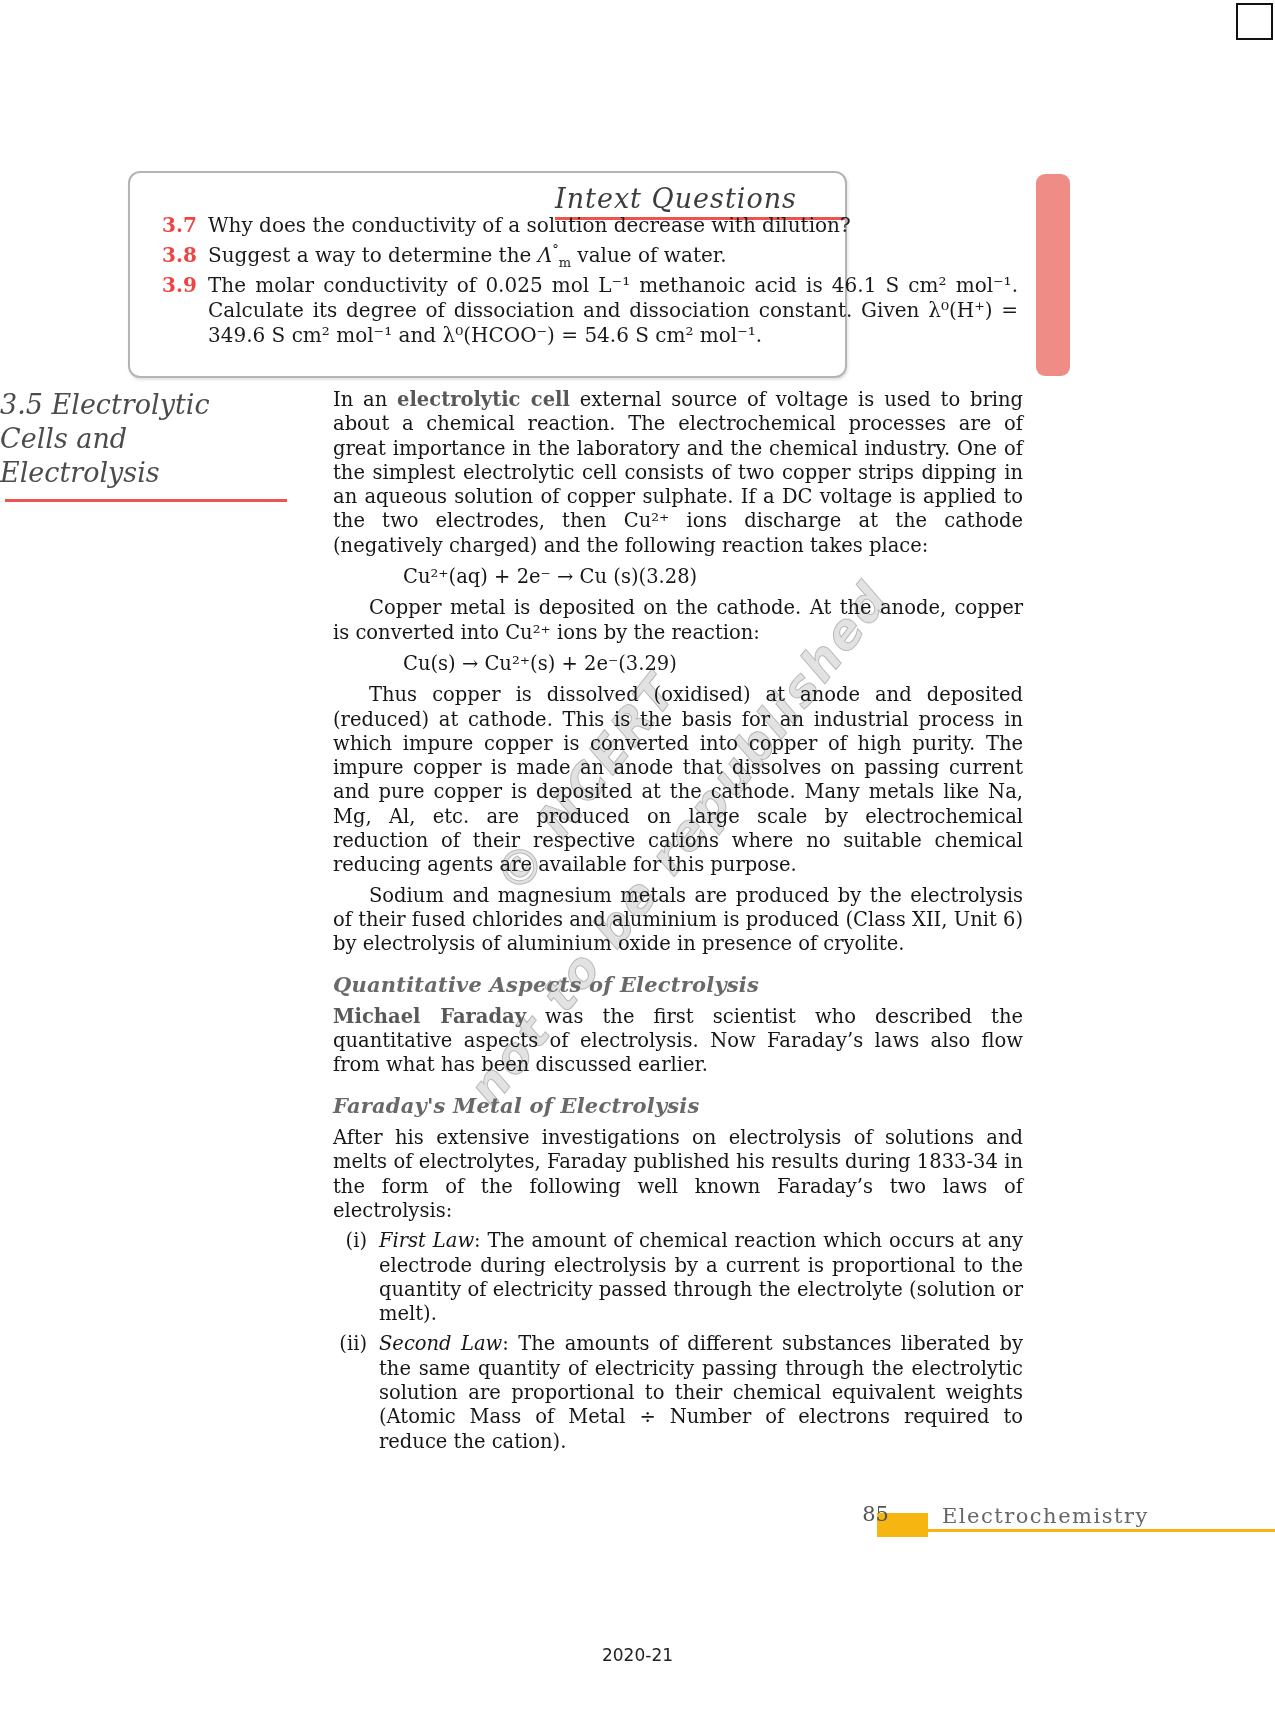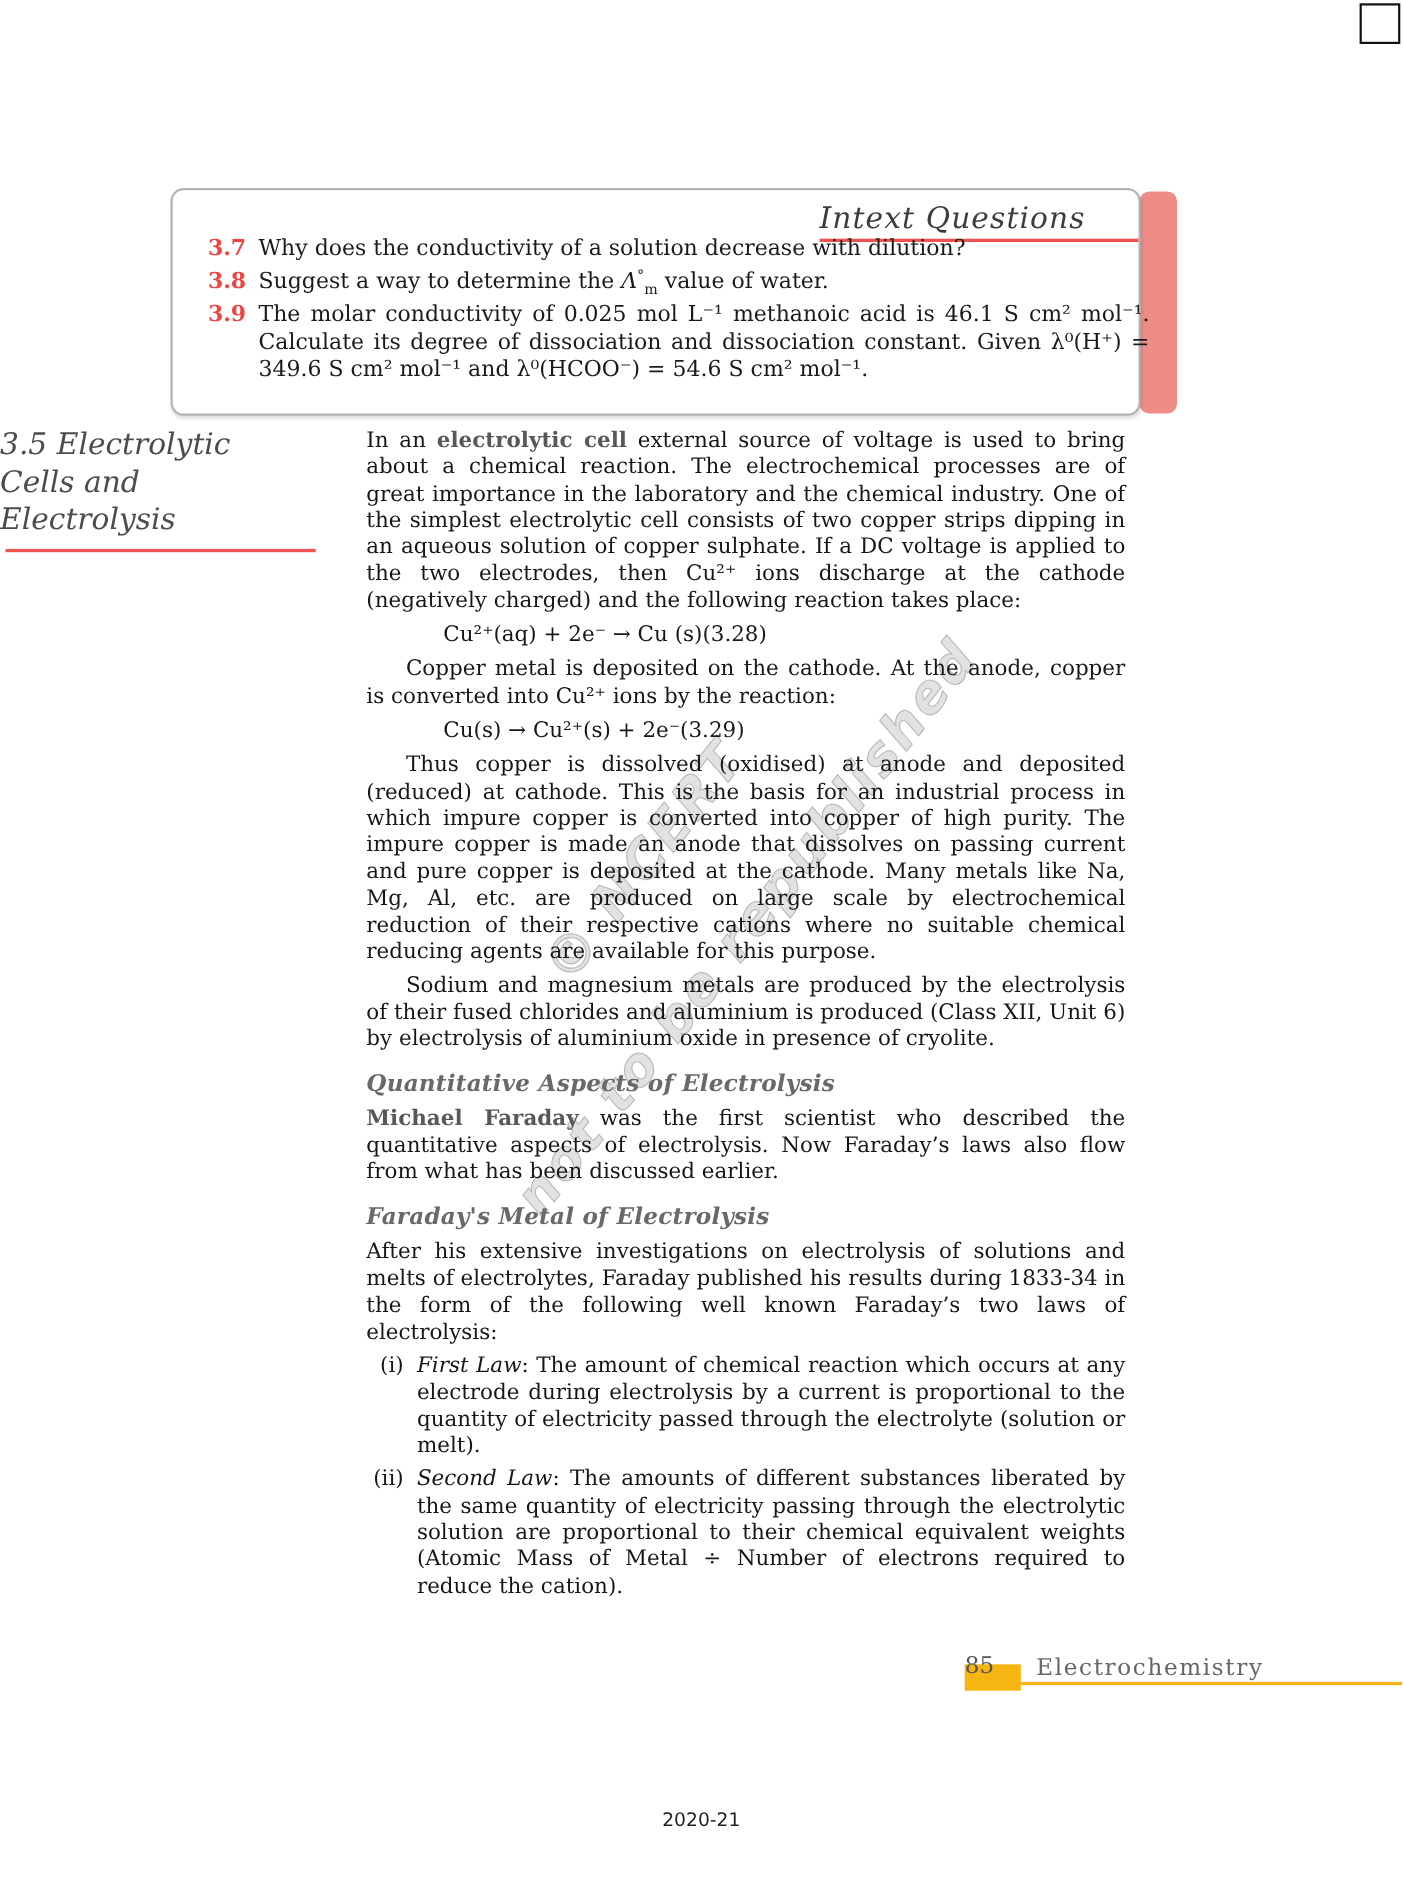--- a/index.html
+++ b/index.html
@@ -13,25 +13,24 @@
     position:absolute; top:3px; right:2px; width:33px; height:33px;
     border:2px solid #111; background:#fff;
   }
 
   
   .intext-bar {
     position:absolute; left:1036px; top:174px; width:34px; height:202px;
     background:#f08c86; border-radius:9px;
   }
   .intext-box {
-    position:absolute; left:128px; top:171px; width:882px; height:207px;
+    position:absolute; left:128px; top:171px; width:719px; height:207px;
     background:#fff; border:2px solid #b4b4b4; border-radius:12px;
     box-shadow:1px 2px 3px rgba(0,0,0,0.12);
     box-sizing:border-box;
-    margin-left:27px;
   }
   .intext-title-wrap {
     position:absolute; top:10px; right:0px; width:290px;
     border-bottom:3px solid #ee5350; padding-bottom:3px;
   }
   .intext-title {
     font-style:italic; font-size:27px; color:#3d3d3d; letter-spacing:1px;
   }
   .questions { position:absolute; left:32px; top:40px; width:856px; }
   .question { display:flex; margin-bottom:5px; font-size:20px; line-height:25px; }
@@ -84,21 +83,21 @@
   .law { position:relative; padding-left:46px; margin-top:6px; text-align:justify; }
   .law-marker { position:absolute; left:0; top:0; width:34px; text-align:right; }
   .law-title { font-style:italic; }
 
   
   .page-num-box {
     position:absolute; left:877px; top:1513px; width:51px; height:24px;
     background:#f6b511; z-index:0;
   }
   .page-num {
-    position:absolute; left:877px; top:1502px; width:51px; 
+    position:absolute; left:850px; top:1502px; width:51px; text-align:center;
     font-size:21px; color:#555; z-index:1;
   }
   .footer-rule {
     position:absolute; left:928px; top:1529px; width:347px; height:3px;
     background:#f6b511;
   }
   .chapter-name {
     position:absolute; left:942px; top:1504px; font-size:21px; color:#666;
     letter-spacing:1.5px;
   }

